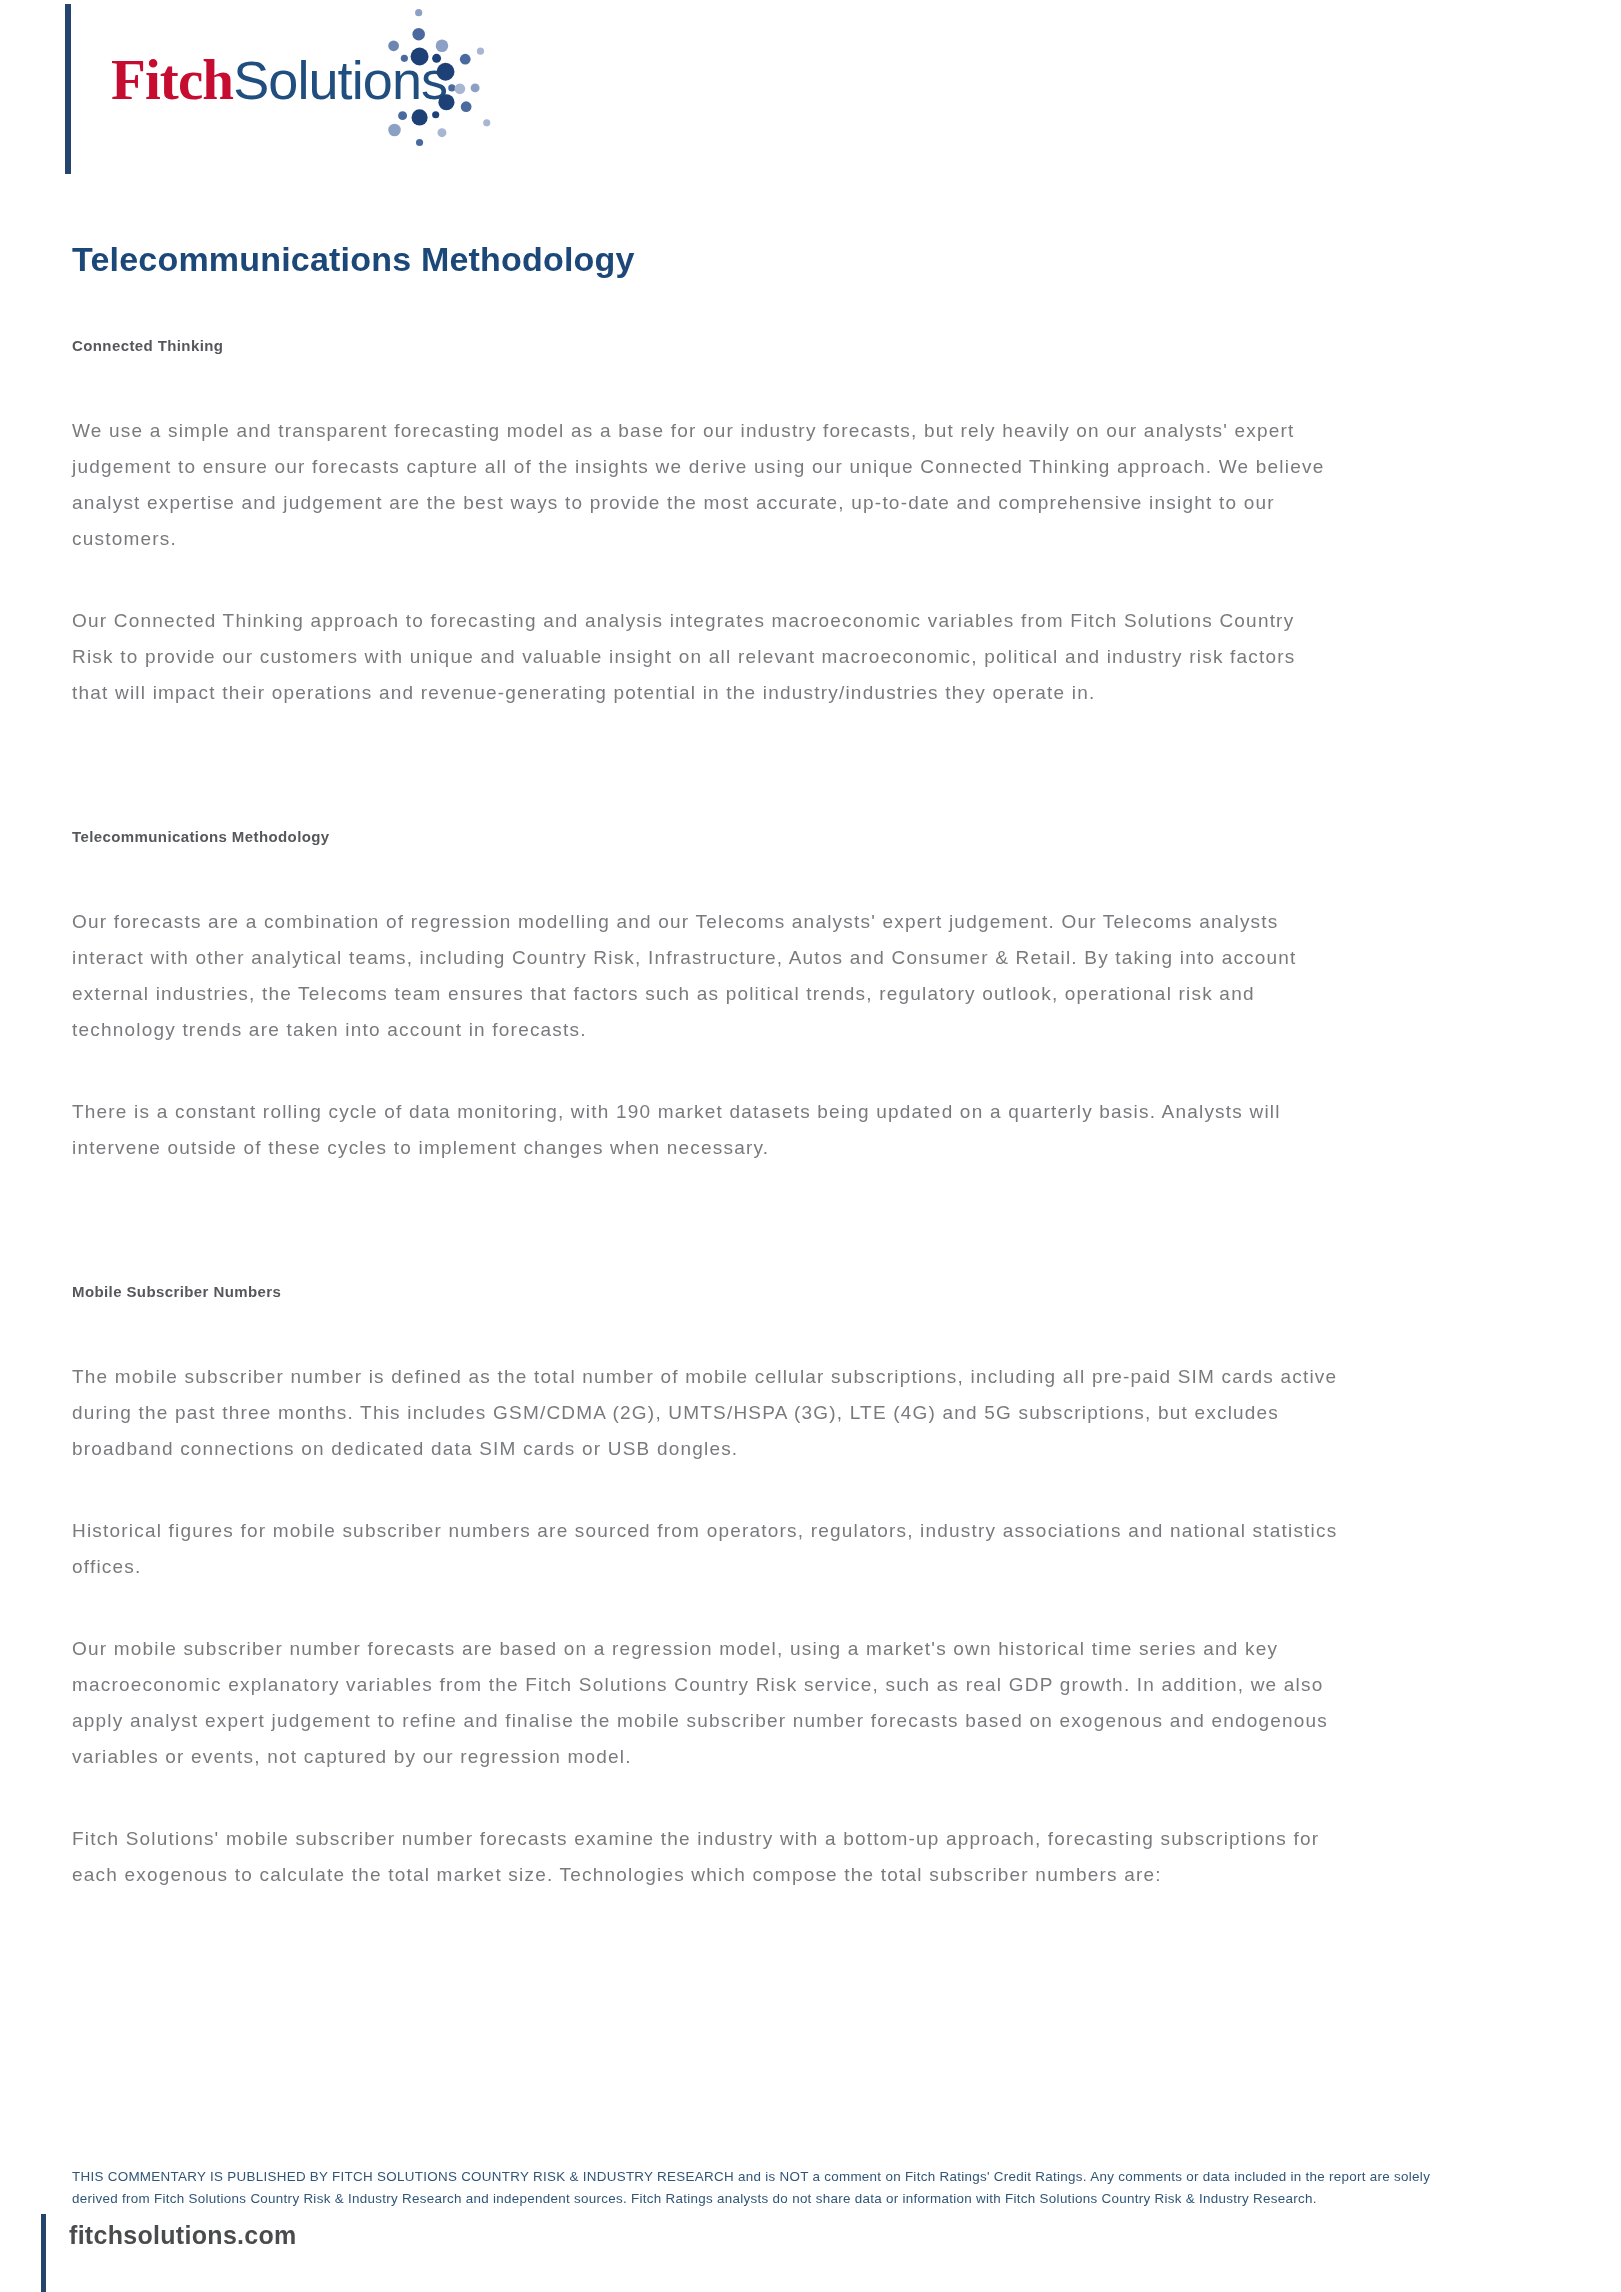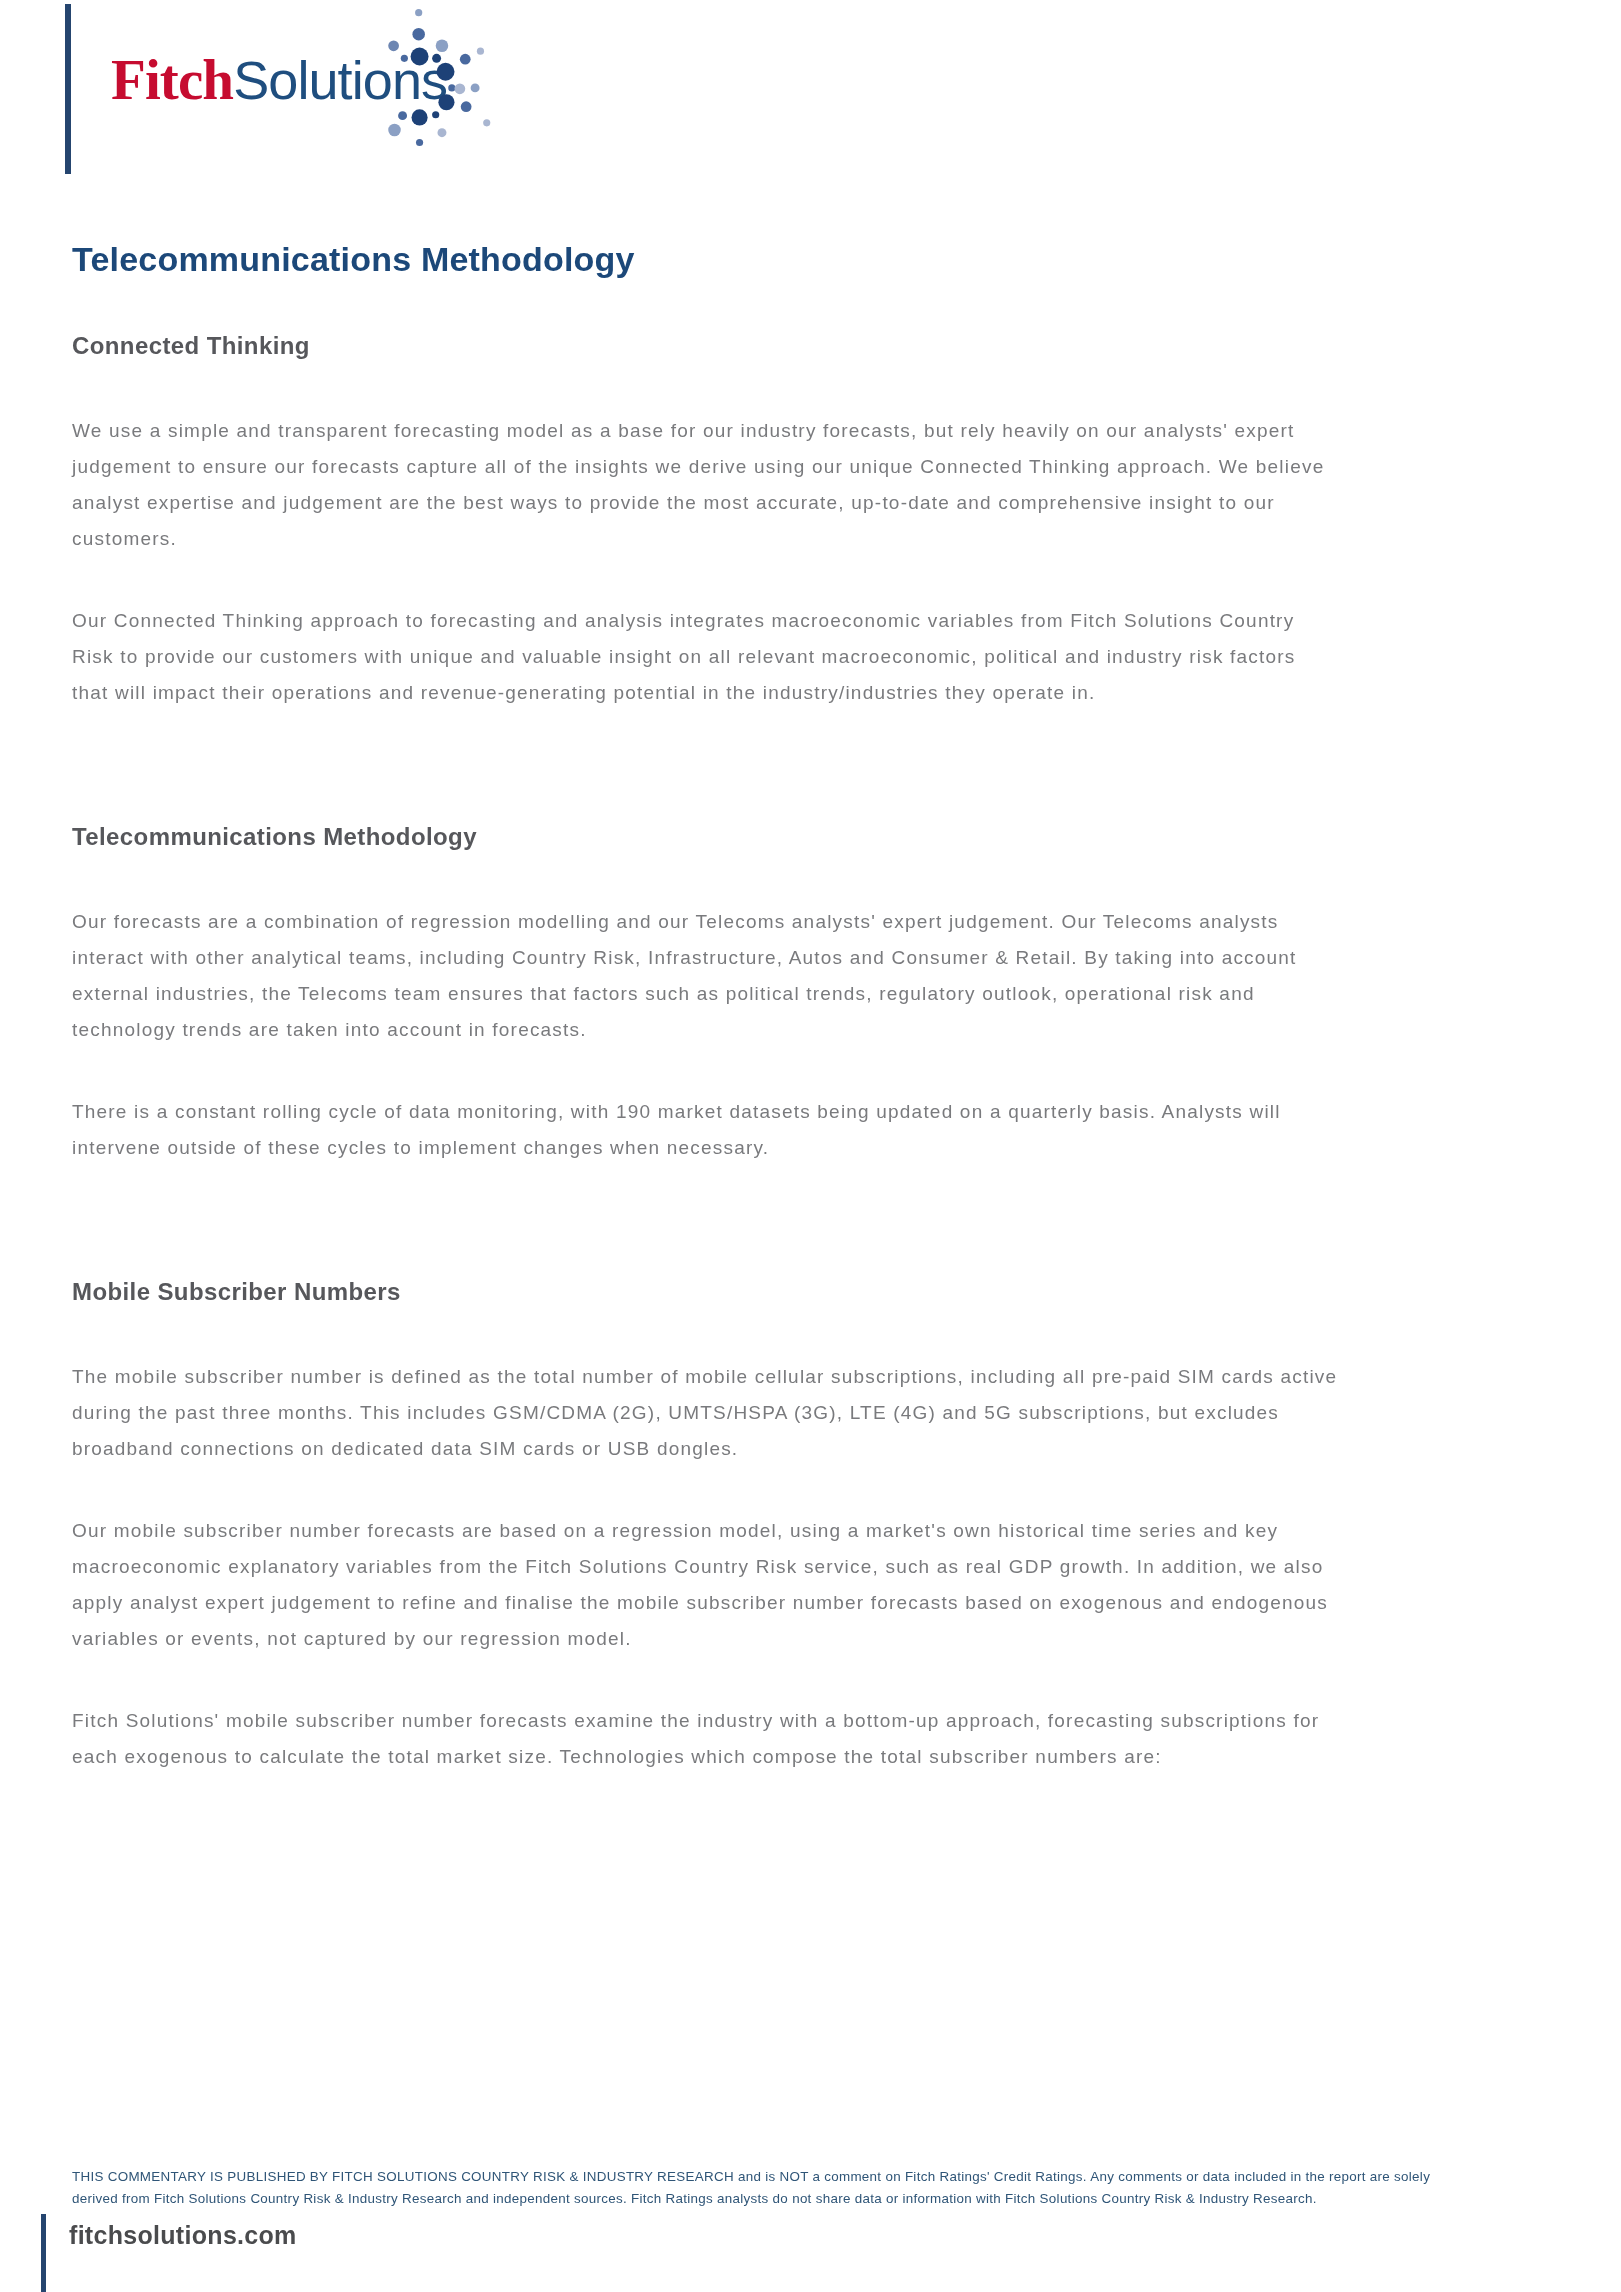--- a/index.html
+++ b/index.html
@@ -64,21 +64,21 @@
   }
   .page-title {
     font-size: 34px;
     line-height: 38px;
     font-weight: bold;
     color: #1c4879;
     letter-spacing: 0.2px;
     margin: 0 0 56px 0;
   }
   .section-heading {
-    font-size: 24px;
+    font-size: 15px;
     line-height: 23px;
     font-weight: bold;
     color: #56575b;
     letter-spacing: 0.4px;
     margin: 114px 0 56px 0;
   }
   .section-heading.first {
     margin-top: 0;
   }
   .body-para {
@@ -185,20 +185,22 @@
 interact with other analytical teams, including Country Risk, Infrastructure, Autos and Consumer &amp; Retail. By taking into account
 external industries, the Telecoms team ensures that factors such as political trends, regulatory outlook, operational risk and
 technology trends are taken into account in forecasts.</p>
     <p class="body-para">There is a constant rolling cycle of data monitoring, with 190 market datasets being updated on a quarterly basis. Analysts will
 intervene outside of these cycles to implement changes when necessary.</p>
 
     <h2 class="section-heading">Mobile Subscriber Numbers</h2>
     <p class="body-para">The mobile subscriber number is defined as the total number of mobile cellular subscriptions, including all pre-paid SIM cards active
 during the past three months. This includes GSM/CDMA (2G), UMTS/HSPA (3G), LTE (4G) and 5G subscriptions, but excludes
 broadband connections on dedicated data SIM cards or USB dongles.</p>
+    <p class="body-para">Historical figures for mobile subscriber numbers are sourced from operators, regulators, industry associations and national statistics
+offices.</p>
     <p class="body-para">Our mobile subscriber number forecasts are based on a regression model, using a market's own historical time series and key
 macroeconomic explanatory variables from the Fitch Solutions Country Risk service, such as real GDP growth. In addition, we also
 apply analyst expert judgement to refine and finalise the mobile subscriber number forecasts based on exogenous and endogenous
 variables or events, not captured by our regression model.</p>
     <p class="body-para">Fitch Solutions' mobile subscriber number forecasts examine the industry with a bottom-up approach, forecasting subscriptions for
 each exogenous to calculate the total market size. Technologies which compose the total subscriber numbers are:</p>
 
   </div>
 
   <div class="disclaimer">

